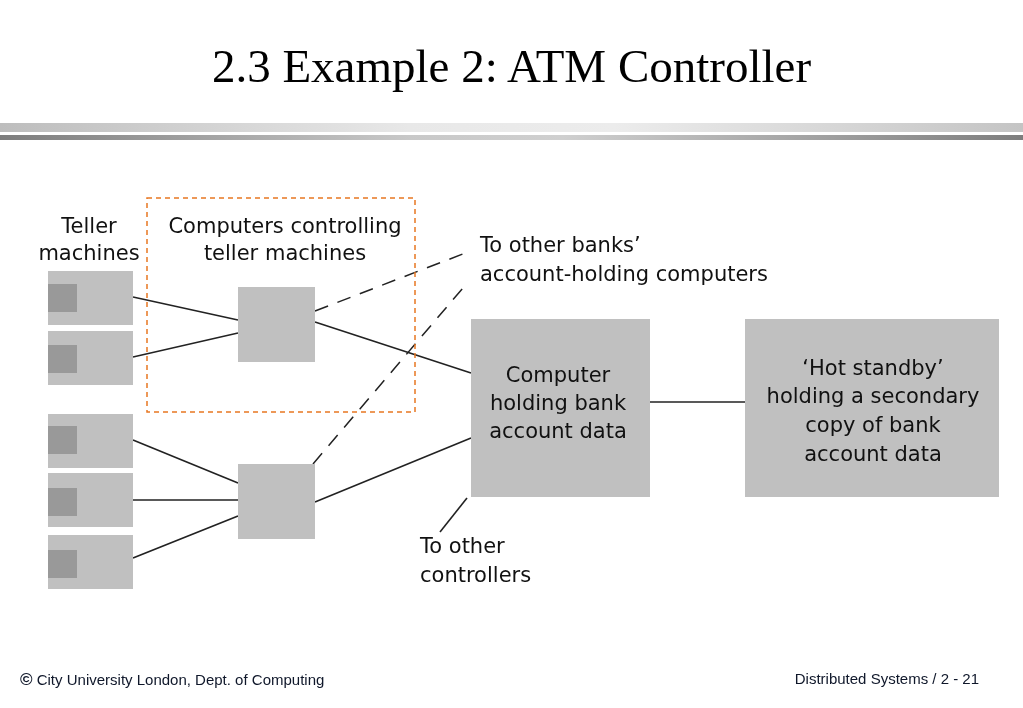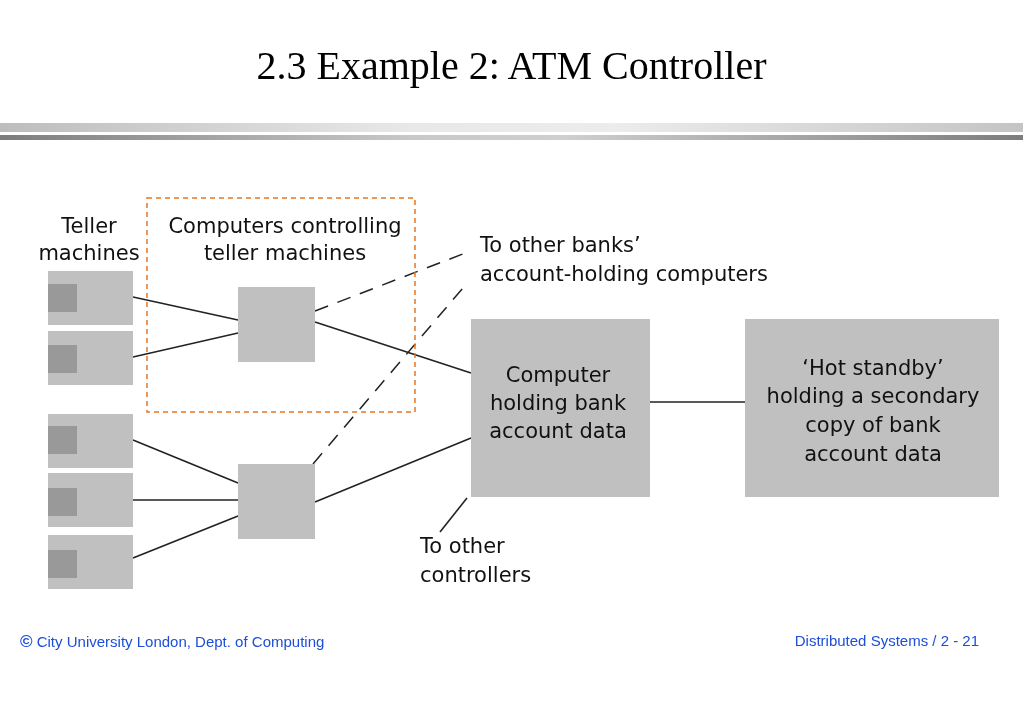--- a/index.html
+++ b/index.html
@@ -1,34 +1,34 @@
 <!DOCTYPE html>
 <html><head>
 <meta charset="utf-8">
 <style>
   html, body { margin: 0; padding: 0; background: #ffffff; }
   body { width: 1023px; height: 708px; position: relative; overflow: hidden; }
   .title {
     position: absolute; left: 0; top: 30px; width: 1023px; text-align: center;
-    font-family: "Liberation Serif", "DejaVu Serif", serif; font-size: 40px; color: #000;
+    font-family: "Liberation Serif", "DejaVu Serif", serif; font-size: 47px; color: #000;
     line-height: 72px;
   }
   .rule1 {
     position: absolute; left: 0; top: 123px; width: 1023px; height: 9px;
     background: linear-gradient(to right, #bdbdbd 0%, #e8e8e8 40%, #ececec 60%, #c4c4c4 100%);
   }
   .rule2 {
     position: absolute; left: 0; top: 135px; width: 1023px; height: 5px;
     background: linear-gradient(to right, #7d7d7d 0%, #c8c8c8 40%, #cfcfcf 55%, #7d7d7d 100%);
   }
   svg.diagram { position: absolute; left: 0; top: 0; }
   .dtext { font-family: "DejaVu Sans", sans-serif; font-size: 21px; fill: #111; }
   .footer-left, .footer-right {
-    position: absolute; top: 632px;
-    font-family: "Liberation Sans", sans-serif; font-size: 15px; color: #1d4ed8;
+    position: absolute; top: 670px;
+    font-family: "Liberation Sans", sans-serif; font-size: 15px; color: #0f172a;
   }
   .footer-left { left: 20px; }
   .footer-right { right: 44px; text-align: right; }
   .copy { font-size: 17px; font-weight: bold; }
 </style>
 </head>
 <body>
 
 <div class="title">2.3 Example 2: ATM Controller</div>
 <div class="rule1"></div>

